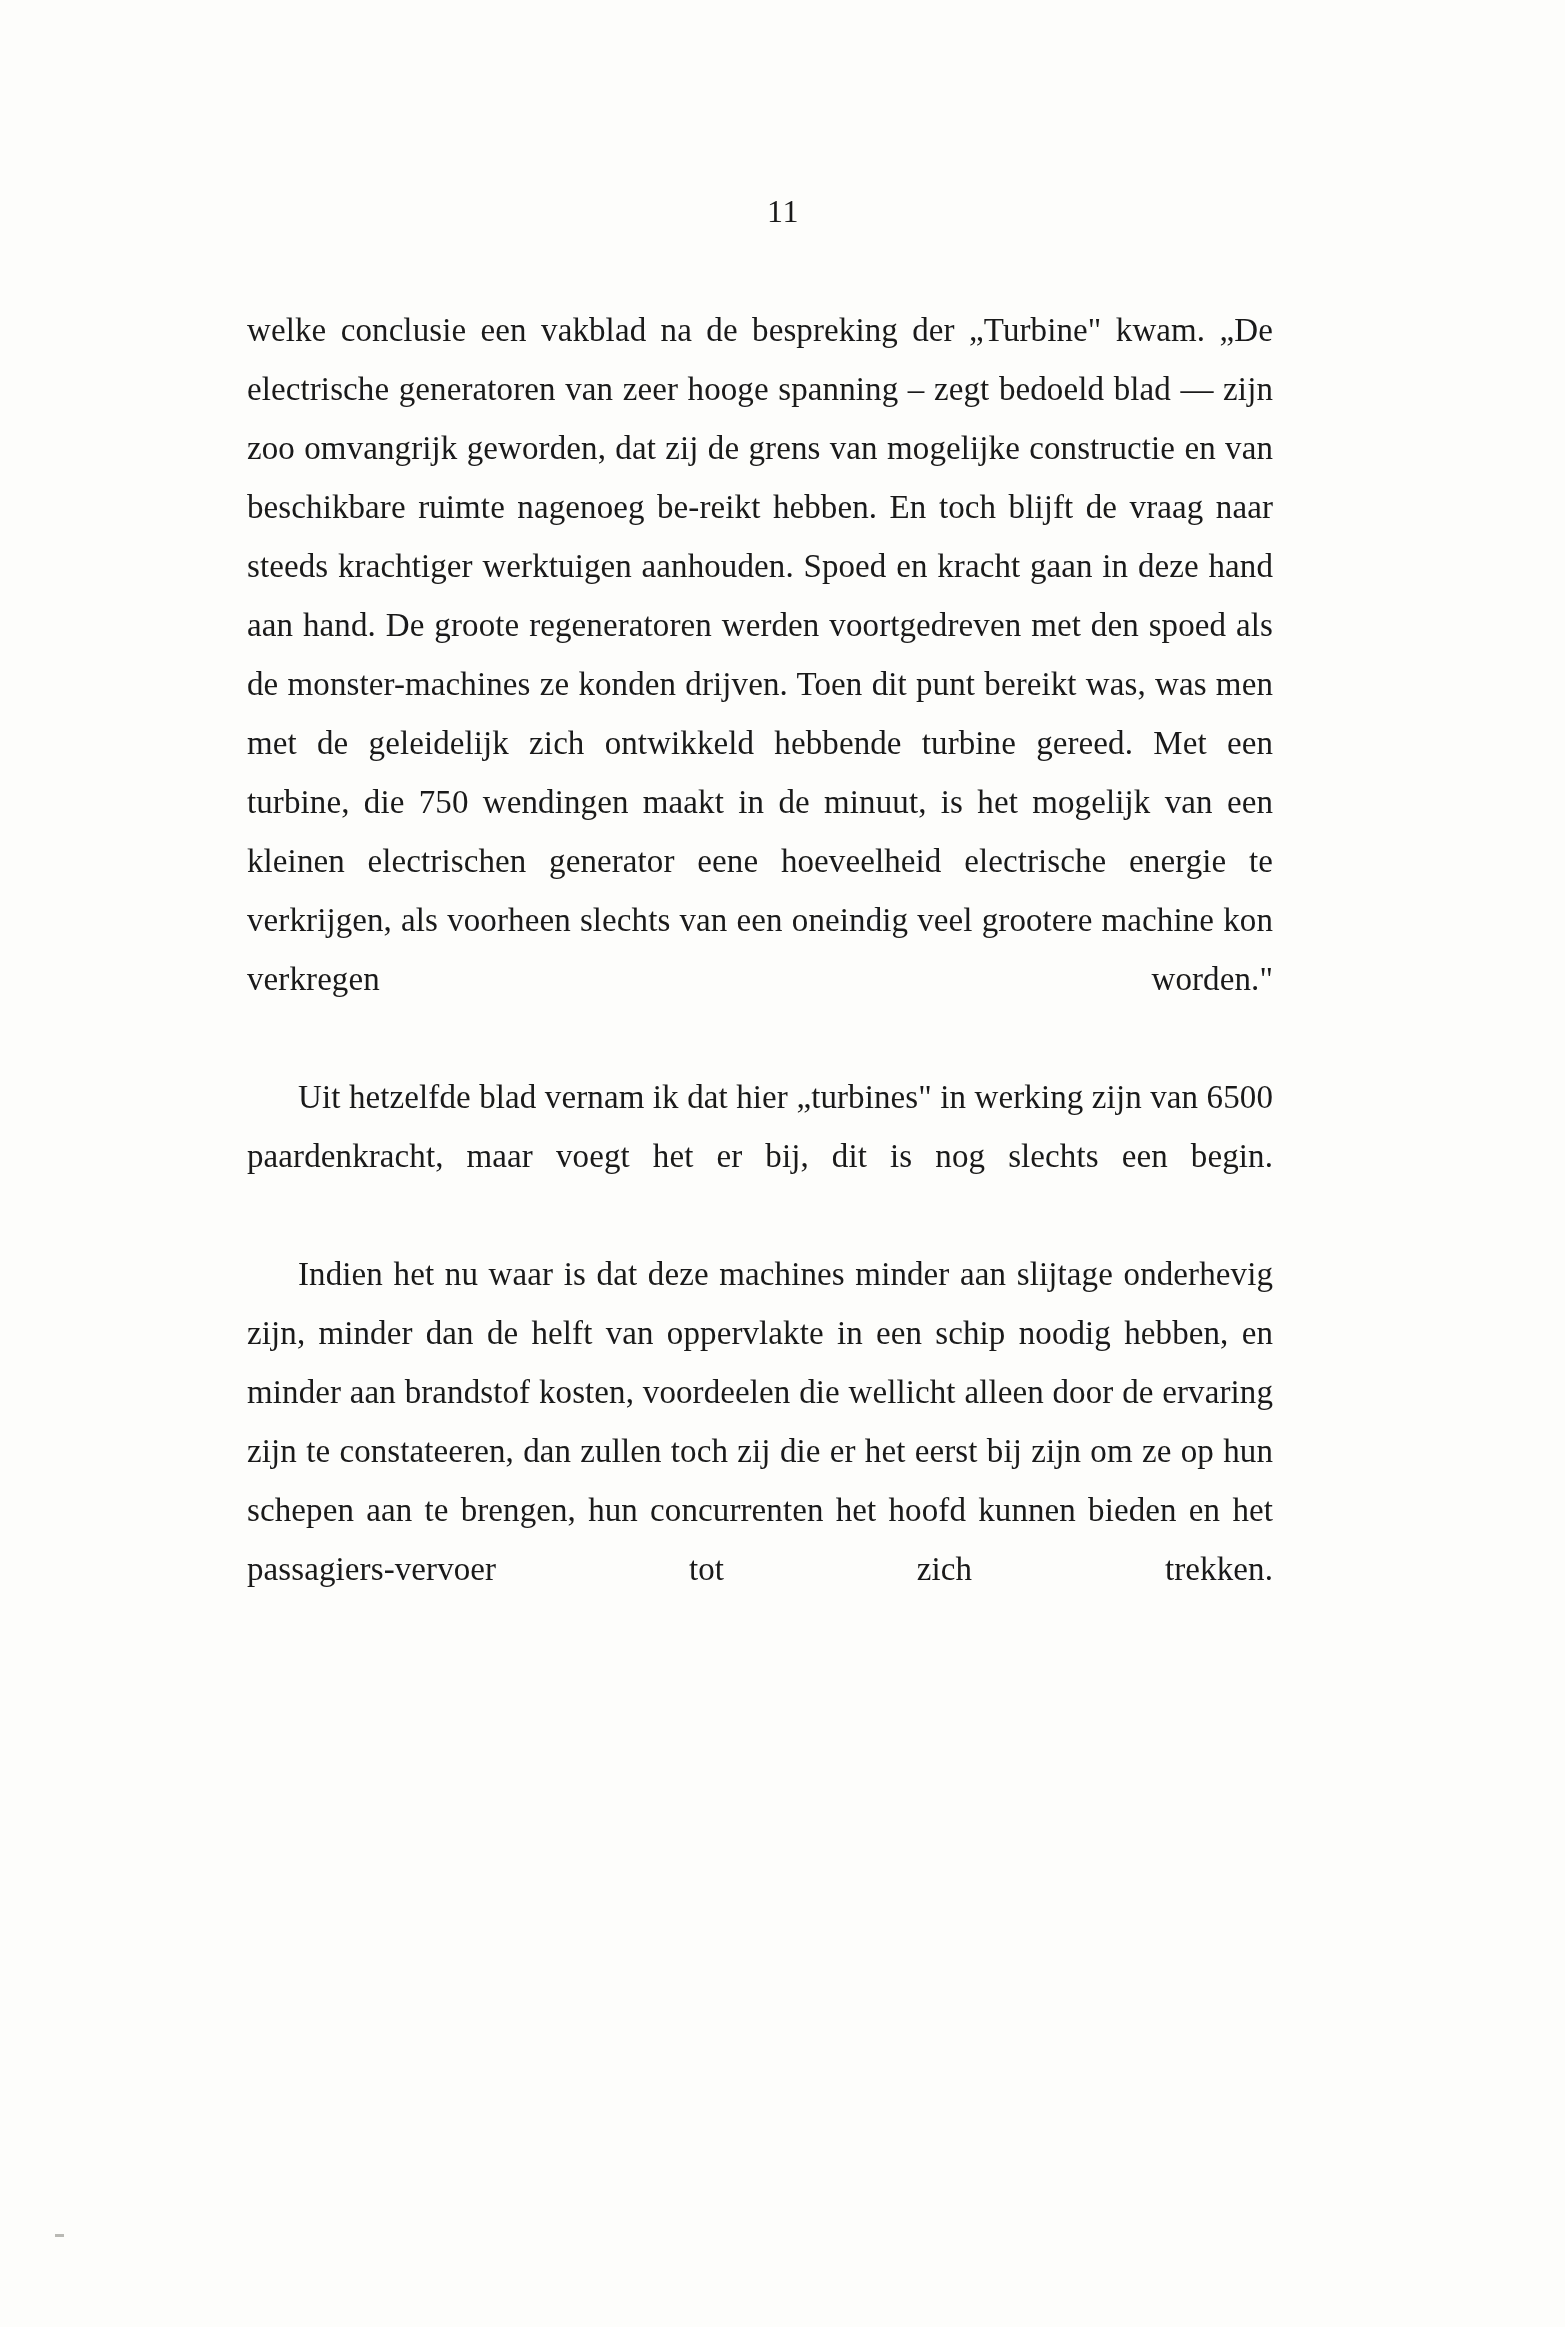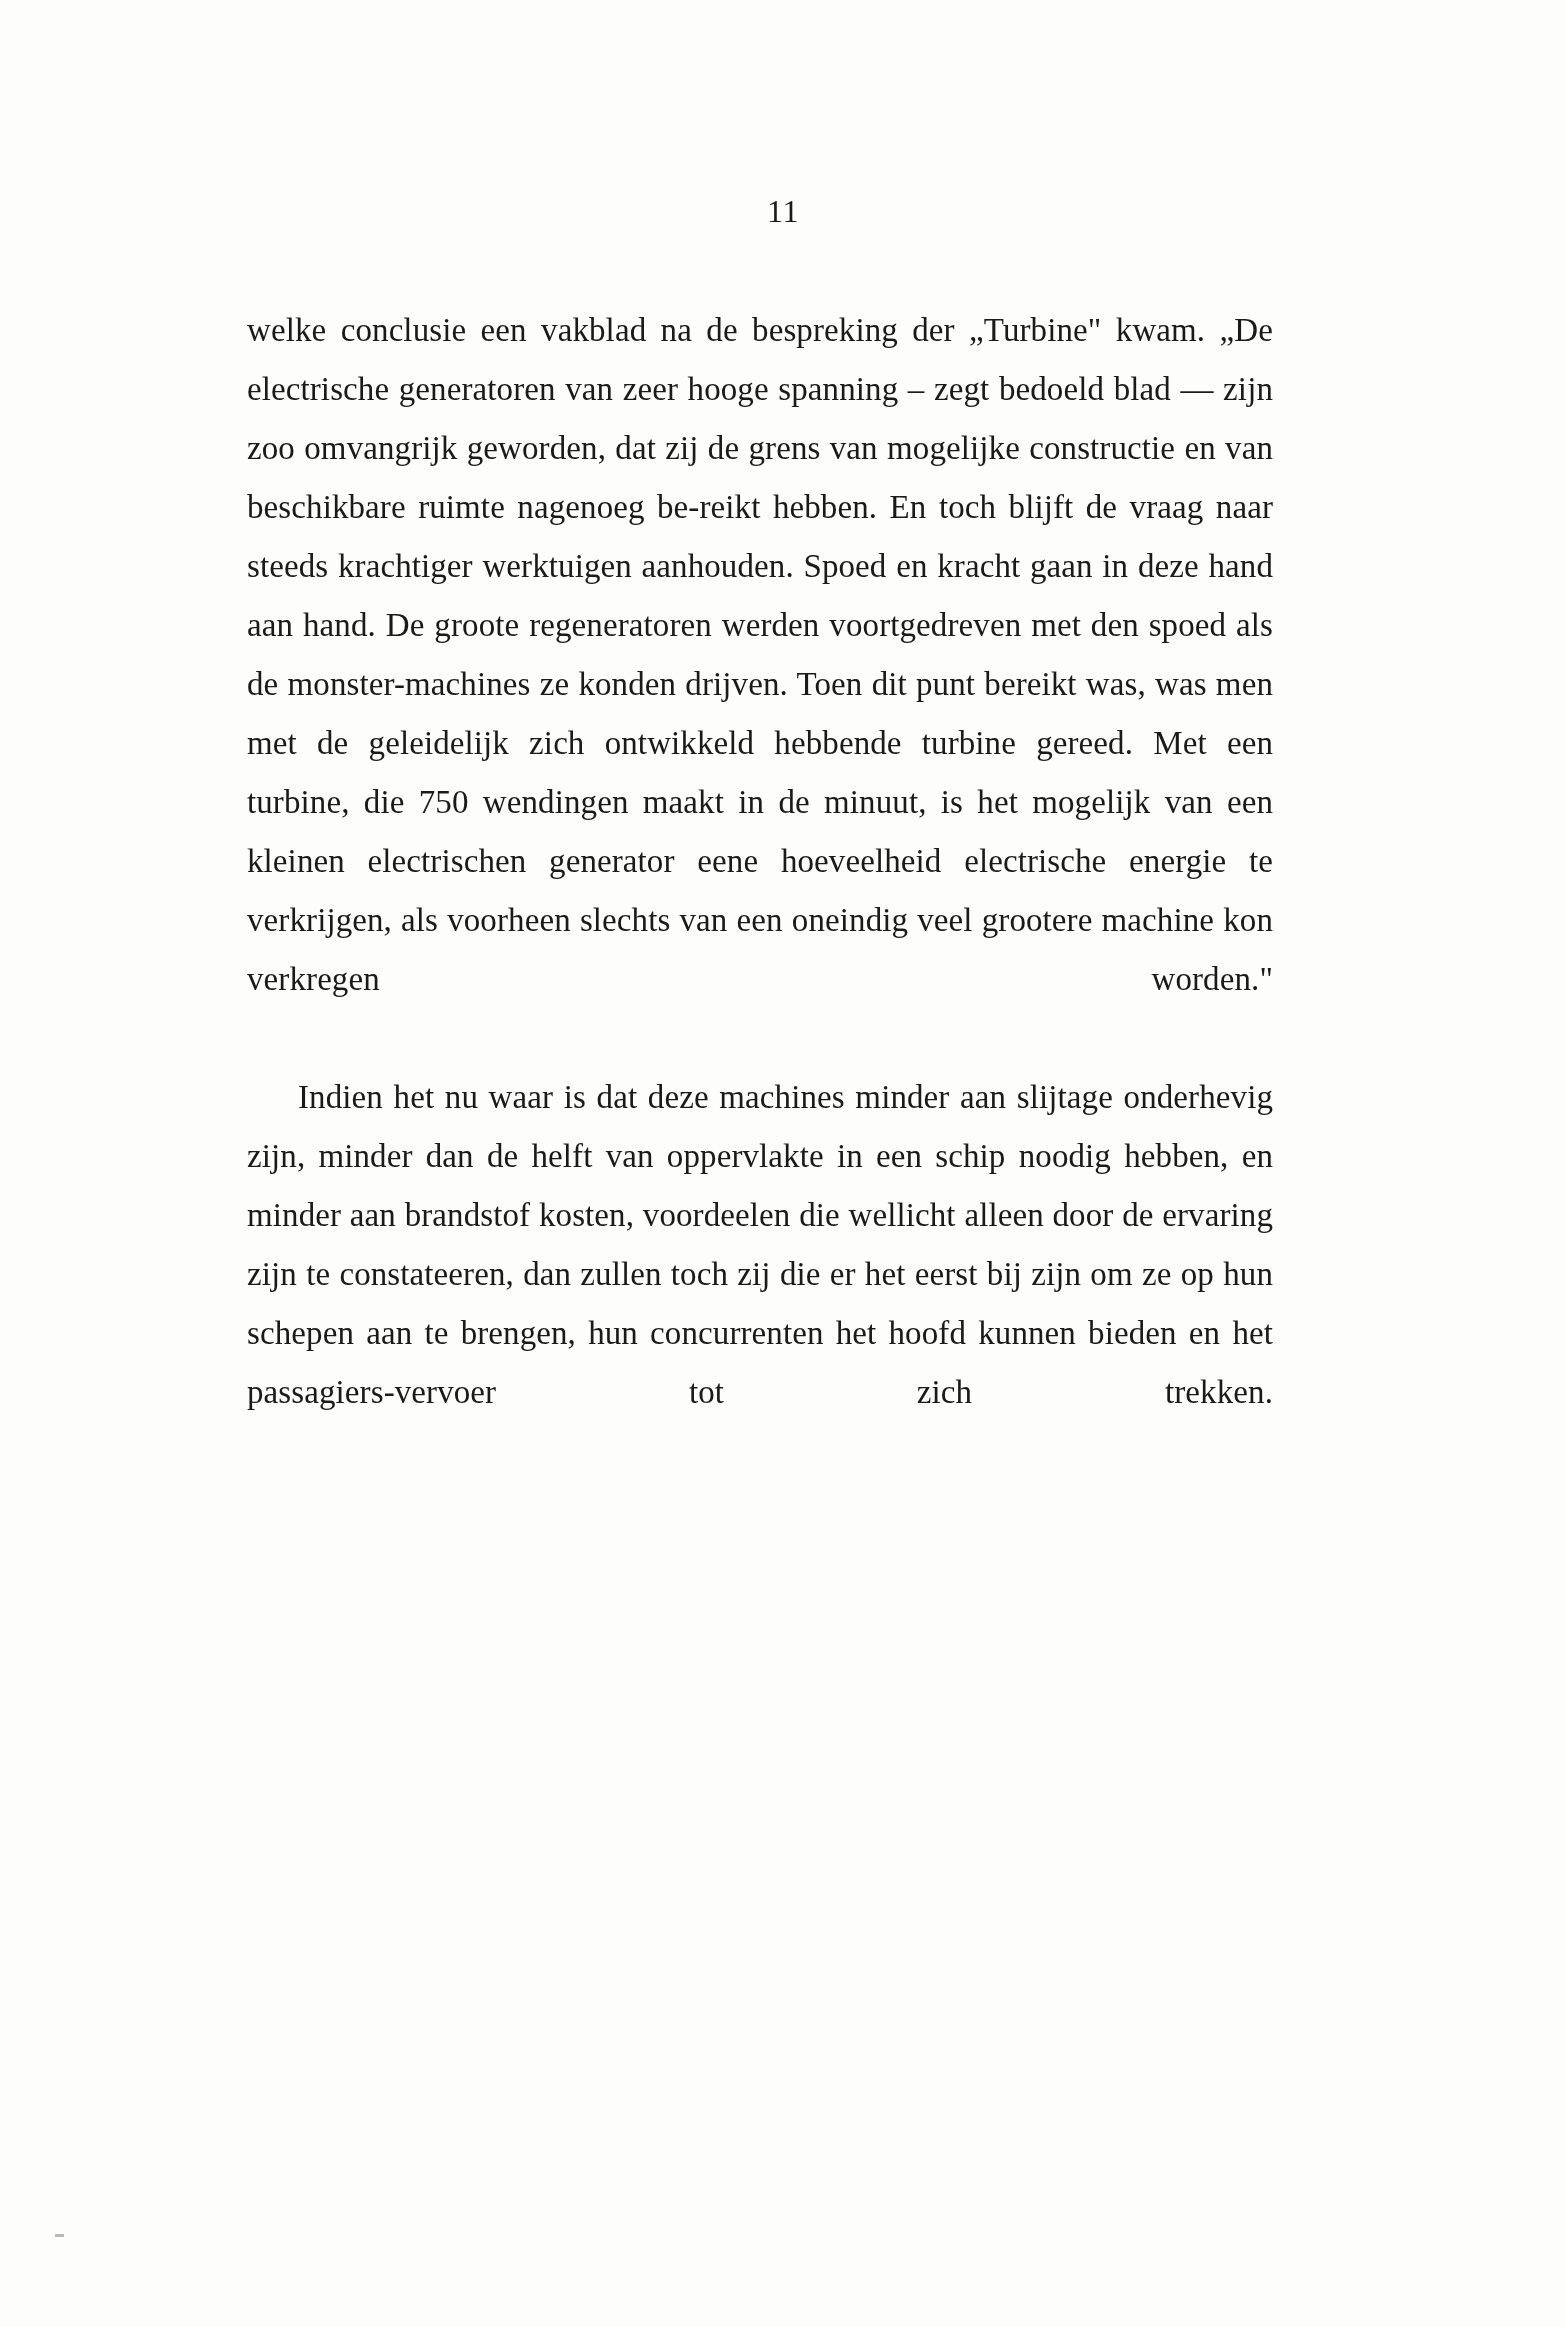--- a/index.html
+++ b/index.html
@@ -68,19 +68,20 @@
 </style>
 </head>
 <body>
 
 <div class="page">
 
   <div class="page-number">11</div>
 
   <div class="body-text">
     <p>welke conclusie een vakblad na de bespreking der „Turbine" kwam. „De electrische generatoren van zeer hooge spanning – zegt bedoeld blad — zijn zoo omvangrijk geworden, dat zij de grens van mogelijke constructie en van beschikbare ruimte nagenoeg be-reikt hebben. En toch blijft de vraag naar steeds krachtiger werktuigen aanhouden. Spoed en kracht gaan in deze hand aan hand. De groote regeneratoren werden voortgedreven met den spoed als de monster-machines ze konden drijven. Toen dit punt bereikt was, was men met de geleidelijk zich ontwikkeld hebbende turbine gereed. Met een turbine, die 750 wendingen maakt in de minuut, is het mogelijk van een kleinen electrischen generator eene hoeveelheid electrische energie te verkrijgen, als voorheen slechts van een oneindig veel grootere machine kon verkregen worden."</p>
+    <p class="indented">Uit hetzelfde blad vernam ik dat hier „turbines" in werking zijn van 6500 paardenkracht, maar voegt het er bij, dit is nog slechts een begin.</p>
     <p class="indented">Indien het nu waar is dat deze machines minder aan slijtage onderhevig zijn, minder dan de helft van oppervlakte in een schip noodig hebben, en minder aan brandstof kosten, voordeelen die wellicht alleen door de ervaring zijn te constateeren, dan zullen toch zij die er het eerst bij zijn om ze op hun schepen aan te brengen, hun concurrenten het hoofd kunnen bieden en het passagiers-vervoer tot zich trekken.</p>
   </div>
 
   <div class="edge-mark"></div>
 
 </div>
 
 
 </body></html>

